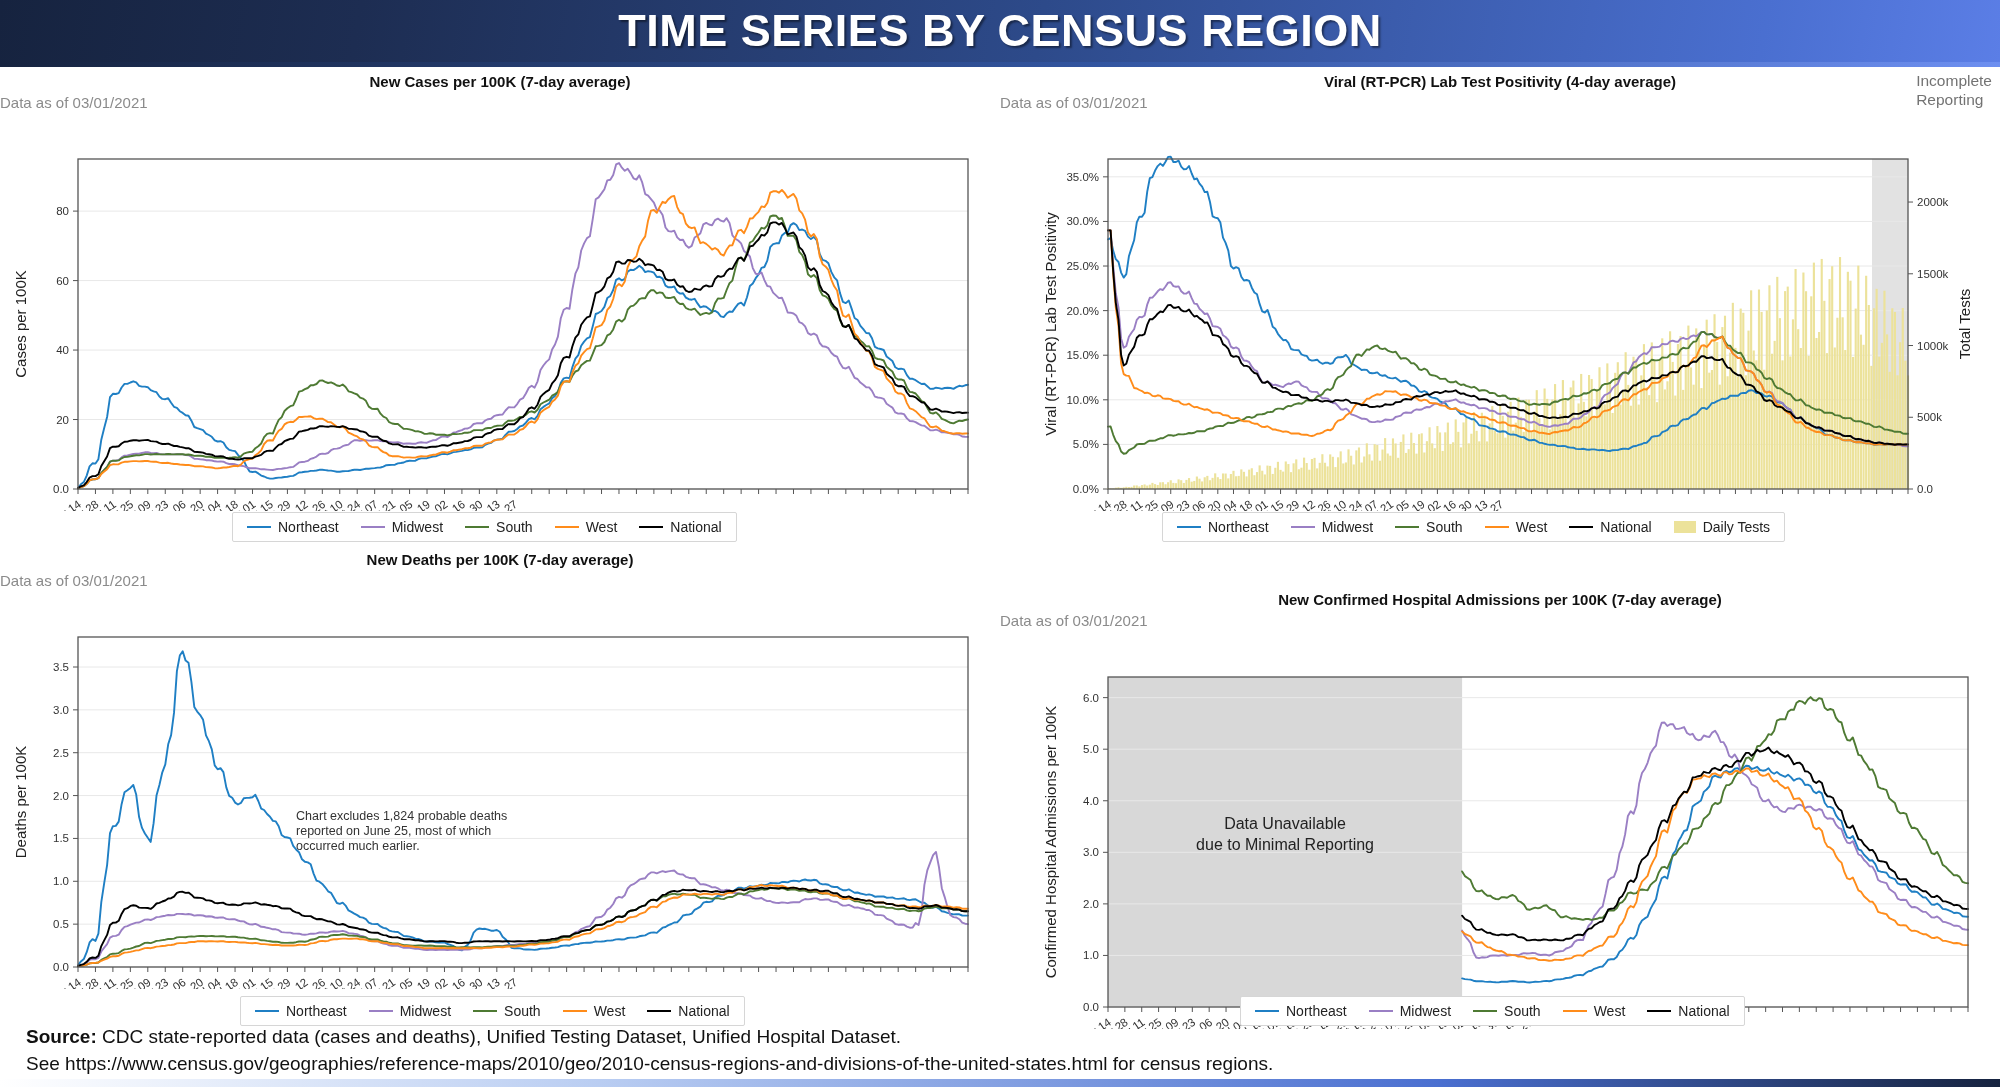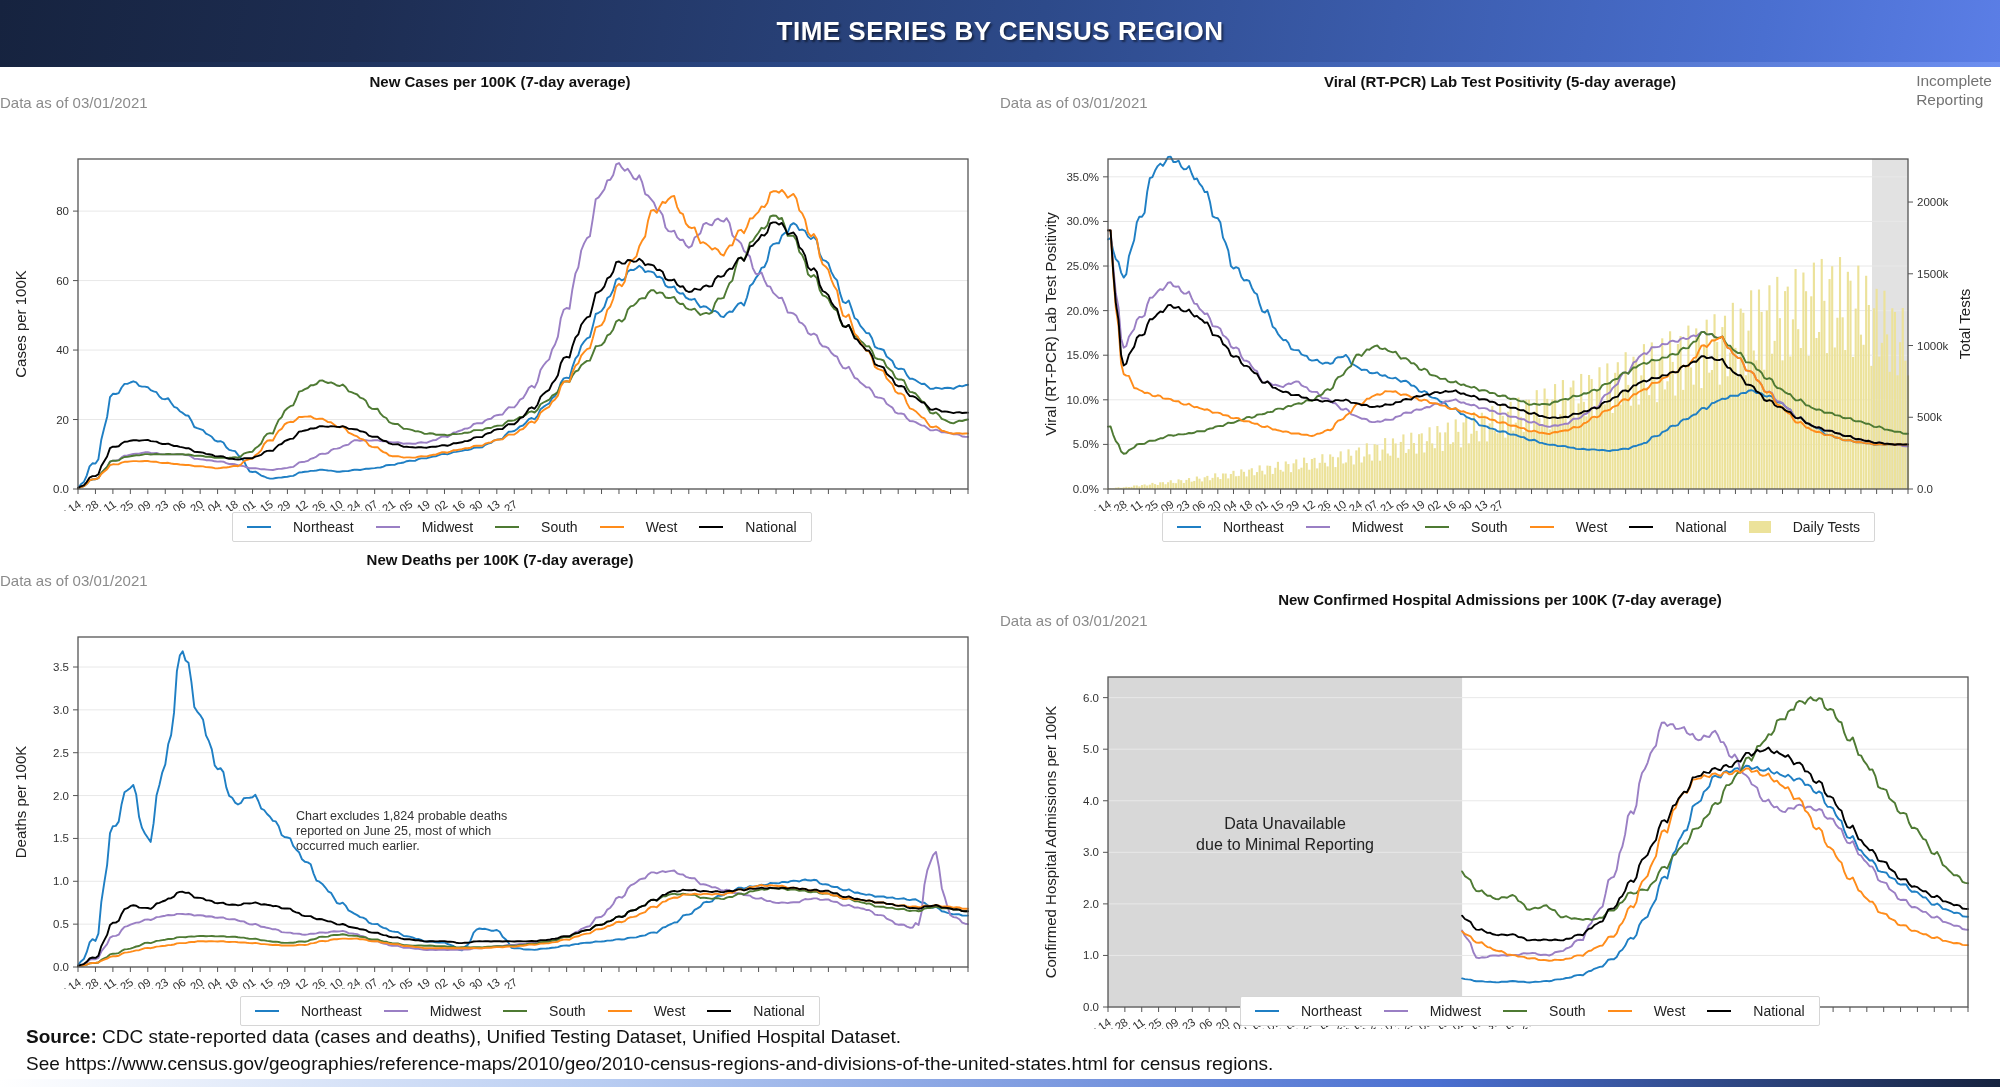--- a/index.html
+++ b/index.html
@@ -10,21 +10,21 @@
     font-family:"Liberation Sans", sans-serif;
     overflow:hidden;
   }
   
   #header {
     position:absolute; left:0; top:0; width:2000px; height:62px;
     background:linear-gradient(100deg,#16233f 0%, #1d2d52 18%, #2d4a8a 52%, #4a6fd0 88%, #5b7ee6 100%);
     display:flex; align-items:center; justify-content:center;
   }
   #header-title {
-    color:#ffffff; font-size:26px; font-weight:bold; letter-spacing:.5px;
+    color:#ffffff; font-size:45px; font-weight:bold; letter-spacing:.5px;
     text-shadow:2px 2px 2px rgba(0,0,0,.45);
     font-family:"Liberation Sans", sans-serif;
   }
   #header-rule {
     position:absolute; left:0; top:62px; width:2000px; height:5px;
     background:linear-gradient(100deg,#16233f 0%, #3255a0 55%, #6d8ff0 100%);
   }
   
   .panel { position:absolute; background:#fff; }
   .p-title {
@@ -48,21 +48,21 @@
   .axtitle { font-size:15px; fill:#222; font-family:"Liberation Sans", sans-serif; }
   .ann { font-size:12.5px; fill:#333; font-family:"Liberation Sans", sans-serif; }
   .unavail { font-size:16px; fill:#222; font-family:"Liberation Sans", sans-serif; }
   .series { fill:none; stroke-width:1.9; stroke-linejoin:round; stroke-linecap:round; }
   
   .legend {
     position:absolute; display:flex; align-items:center; gap:22px;
     border:1px solid #d6d6d6; background:#fff; border-radius:2px;
     padding:6px 14px; height:30px;
   }
-  .leg-item { display:flex; align-items:center; gap:22px; }
+  .leg-item { display:flex; align-items:center; gap:7px; }
   .leg-line { width:24px; height:0; border-top:2.2px solid #000; }
   .leg-swatch { width:22px; height:12px; background:#ece29a; }
   .leg-text { font-size:14px; color:#222; font-family:"Liberation Sans", sans-serif; white-space:nowrap; }
   
   #footer {
     position:absolute; left:0; top:1018px; width:2000px; height:60px;
     padding:6px 26px 0 26px;
     font-size:19px; color:#111; line-height:1.42;
     font-family:"Liberation Sans", sans-serif;
   }
@@ -180,21 +180,21 @@
       <line x1="880.7450980392157" y1="378" x2="880.7450980392157" y2="383" class="tick"></line>
       <line x1="898.1960784313725" y1="378" x2="898.1960784313725" y2="383" class="tick"></line>
       <line x1="915.6470588235294" y1="378" x2="915.6470588235294" y2="383" class="tick"></line>
       <line x1="933.0980392156863" y1="378" x2="933.0980392156863" y2="383" class="tick"></line>
       <line x1="950.5490196078431" y1="378" x2="950.5490196078431" y2="383" class="tick"></line>
       <line x1="968" y1="378" x2="968" y2="383" class="tick"></line>
       <text class="axtitle" text-anchor="middle" transform="translate(26,213) rotate(-90)">Cases per 100K</text>
     </svg>
   </div>
 <div class="panel" id="panel-positivity" style="left: 1000px; top: 72px; width: 1000px; height: 460px;">
-    <div class="p-title" style="margin-top: 2px;">Viral (RT-PCR) Lab Test Positivity (5-day average)</div>
+    <div class="p-title" style="margin-top: 2px;">Viral (RT-PCR) Lab Test Positivity (4-day average)</div>
     <div class="p-sub">Data as of 03/01/2021</div>
     <div class="corner-note" style="right: 8px; top: 0px;">
       <div>Incomplete</div>
       <div>Reporting</div>
     </div>
     <svg width="1000" height="400">
       <rect x="872" y="48" width="36" height="330" fill="#d8d8d8" opacity="0.75"></rect>
       <line x1="108" y1="378" x2="908" y2="378" class="grid"></line>
       <line x1="103" y1="378" x2="108" y2="378" class="tick"></line>
       <text x="99" y="382" class="tlabel" text-anchor="end">0.0%</text>

